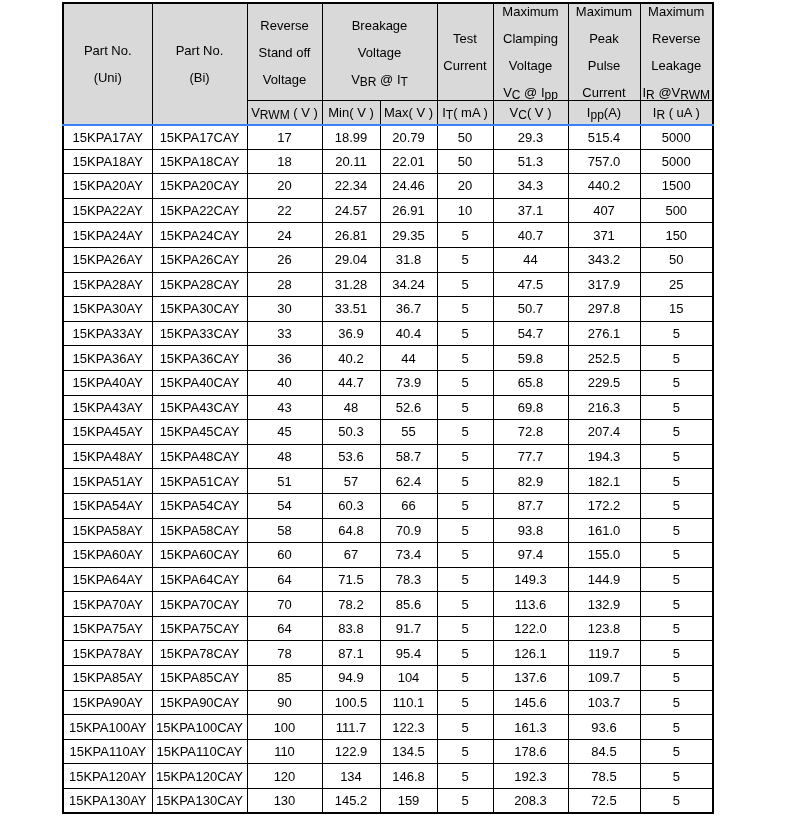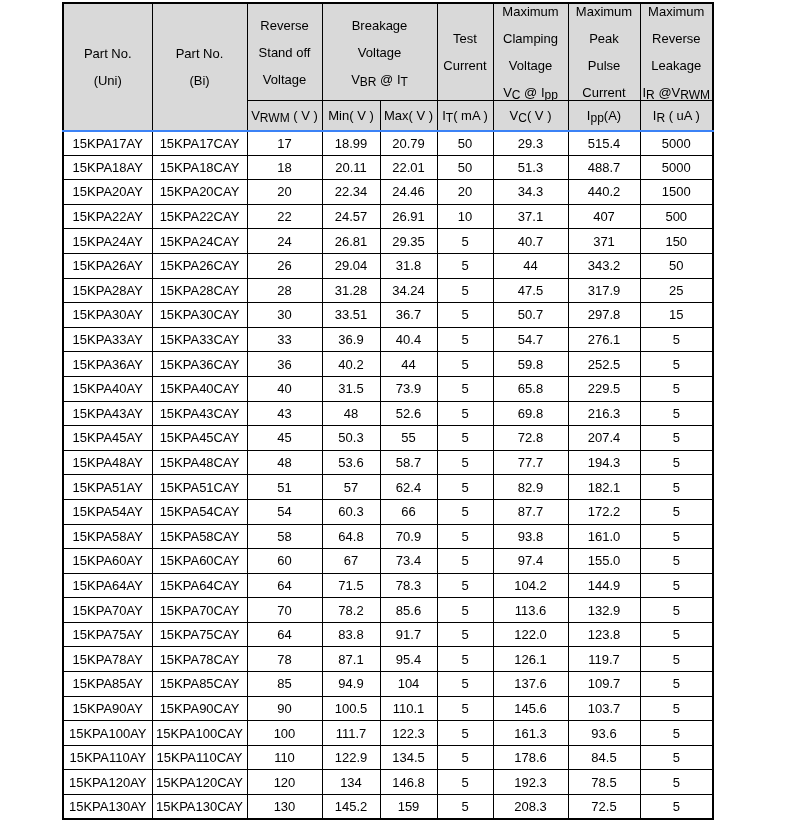--- a/index.html
+++ b/index.html
@@ -13,21 +13,21 @@
     position: absolute; left: 62px; top: 2px; width: 650px;
     border-collapse: collapse; table-layout: fixed;
     border: 2px solid #000; font-size: 13px;
   }
   th, td {
     border: 1px solid #000; text-align: center; vertical-align: middle;
     padding: 0; font-weight: 400; overflow: hidden; white-space: nowrap;
   }
   thead th { background: #d9d9d9; }
   tr.h1 { height: 95px; }
-  tr.h2 { height: 30px; }
+  tr.h2 { height: 24px; }
   tr.h2 th, th.part { border-bottom: 2px solid #3b82f6; }
   tbody tr { height: 24.6px; margin-left: 24px; }
   .lines {
     display: flex; flex-direction: column; 
     align-items: center; gap: 12px; line-height: 15px;
   }
   sub { font-size: 12px; vertical-align: -2px; line-height: 0; }
 </style>
 </head>
 <body>
@@ -127,21 +127,21 @@
           <td>5000</td>
         </tr>
         <tr>
           <td>15KPA18AY</td>
           <td>15KPA18CAY</td>
           <td>18</td>
           <td>20.11</td>
           <td>22.01</td>
           <td>50</td>
           <td>51.3</td>
-          <td>488.7</td>
+          <td>757.0</td>
           <td>5000</td>
         </tr>
         <tr>
           <td>15KPA20AY</td>
           <td>15KPA20CAY</td>
           <td>20</td>
           <td>22.34</td>
           <td>24.46</td>
           <td>20</td>
           <td>34.3</td>
@@ -222,21 +222,21 @@
           <td>44</td>
           <td>5</td>
           <td>59.8</td>
           <td>252.5</td>
           <td>5</td>
         </tr>
         <tr>
           <td>15KPA40AY</td>
           <td>15KPA40CAY</td>
           <td>40</td>
-          <td>31.5</td>
+          <td>44.7</td>
           <td>73.9</td>
           <td>5</td>
           <td>65.8</td>
           <td>229.5</td>
           <td>5</td>
         </tr>
         <tr>
           <td>15KPA43AY</td>
           <td>15KPA43CAY</td>
           <td>43</td>
@@ -313,21 +313,21 @@
           <td>155.0</td>
           <td>5</td>
         </tr>
         <tr>
           <td>15KPA64AY</td>
           <td>15KPA64CAY</td>
           <td>64</td>
           <td>71.5</td>
           <td>78.3</td>
           <td>5</td>
-          <td>104.2</td>
+          <td>149.3</td>
           <td>144.9</td>
           <td>5</td>
         </tr>
         <tr>
           <td>15KPA70AY</td>
           <td>15KPA70CAY</td>
           <td>70</td>
           <td>78.2</td>
           <td>85.6</td>
           <td>5</td>

